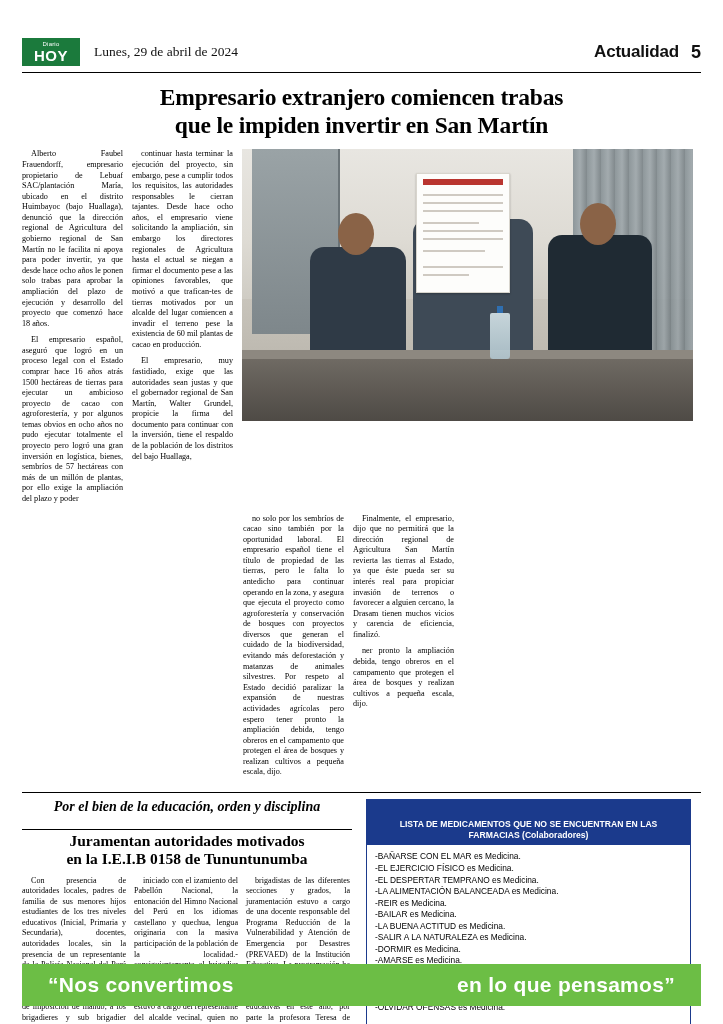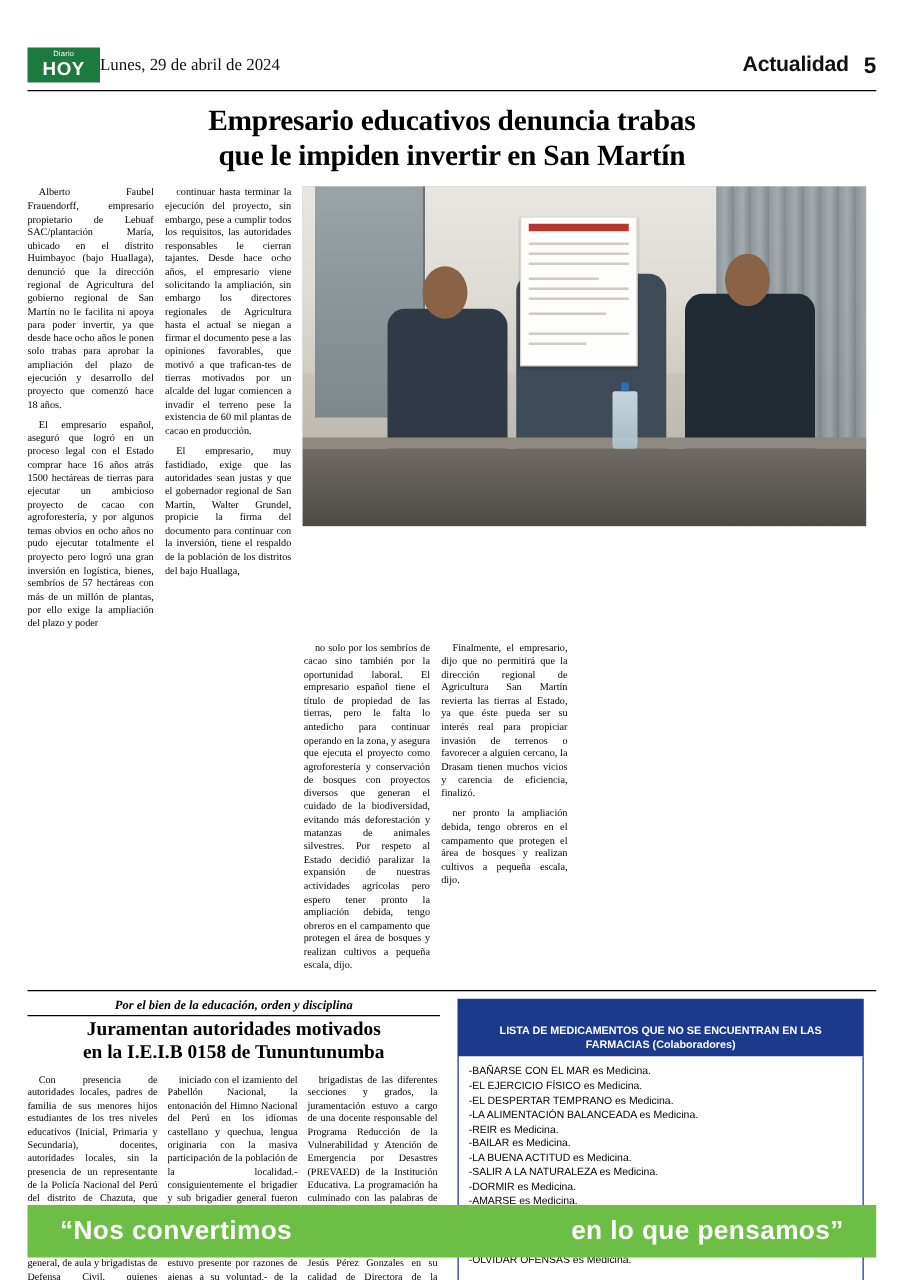--- a/index.html
+++ b/index.html
@@ -33,21 +33,21 @@
   .logo {
     width: 58px;
     height: 28px;
     background: #1b7a3c;
     color: #fff;
     display: flex;
     flex-direction: column;
     align-items: center;
     justify-content: center;
     line-height: 1;
-    margin-right: 0;
+    margin-right: 14px;
   }
   .logo .d1 {
     font-family: "Liberation Sans", sans-serif;
     font-size: 6px;
     letter-spacing: .2px;
     margin-bottom: 1px;
   }
   .logo .d2 {
     font-family: "Liberation Sans", sans-serif;
     font-weight: bold;
@@ -192,24 +192,24 @@
     gap: 14px;
     margin-top: 6px;
   }
   .lower-left { width: 330px; }
   .lower-right { width: 325px; }
 
   .kicker {
     font-family: "Liberation Serif", serif;
     font-style: italic;
     font-weight: bold;
-    font-size: 10px;
+    font-size: 14px;
     text-align: center;
     border-bottom: 1px solid #000;
-    padding-bottom: 2px;
+    padding-bottom: 14px;
     margin-bottom: 0;
   }
   .sub-headline {
     font-family: "Liberation Serif", serif;
     font-weight: bold;
     font-size: 15.5px;
     line-height: 1.16;
     text-align: center;
     margin: 2px 0 8px 0;
   }
@@ -275,21 +275,21 @@
       <div class="d1">Diario</div>
       <div class="d2">HOY</div>
     </div>
     <div class="masthead-date">Lunes, 29 de abril de  2024</div>
     <div class="masthead-section">Actualidad</div>
     <div class="masthead-page">5</div>
   </div>
   <div class="rule-top"></div>
 
   <div class="headline">
-    <div>Empresario educativos denuncia trabas</div>
+    <div>Empresario extranjero comiencen trabas</div>
     <div>que le impiden invertir en San Martín</div>
   </div>
 
   <div class="top-area">
     <div class="col col-narrow">
       <p>Alberto Faubel Frauendorff, empresario propietario de Lebuaf SAC/plantación María, ubicado en el distrito Huimbayoc (bajo Huallaga), denunció que la dirección regional de Agricultura del gobierno regional de San Martín no le facilita ni apoya para poder invertir, ya que desde hace ocho años le ponen solo trabas para aprobar la ampliación del plazo de ejecución y desarrollo del proyecto que comenzó hace 18 años.</p>
       <p>El empresario español, aseguró que logró en un proceso legal con el Estado comprar hace 16 años atrás 1500 hectáreas de tierras para ejecutar un ambicioso proyecto de cacao con agroforestería, y por algunos temas obvios en ocho años no pudo ejecutar totalmente el proyecto pero logró una gran inversión en logística, bienes, sembríos de 57 hectáreas con más de un millón de plantas, por ello exige la ampliación del plazo y poder</p>
     </div>
     <div class="col col-narrow">
       <p>continuar hasta terminar la ejecución del proyecto, sin embargo, pese a cumplir todos los requisitos, las autoridades responsables le cierran tajantes. Desde hace ocho años, el empresario viene solicitando la ampliación, sin embargo los directores regionales de Agricultura hasta el actual se niegan a firmar el documento pese a las opiniones favorables, que motivó a que trafican-tes de tierras motivados por un alcalde del lugar comiencen a invadir el terreno pese la existencia de 60 mil plantas de cacao en producción.</p>

